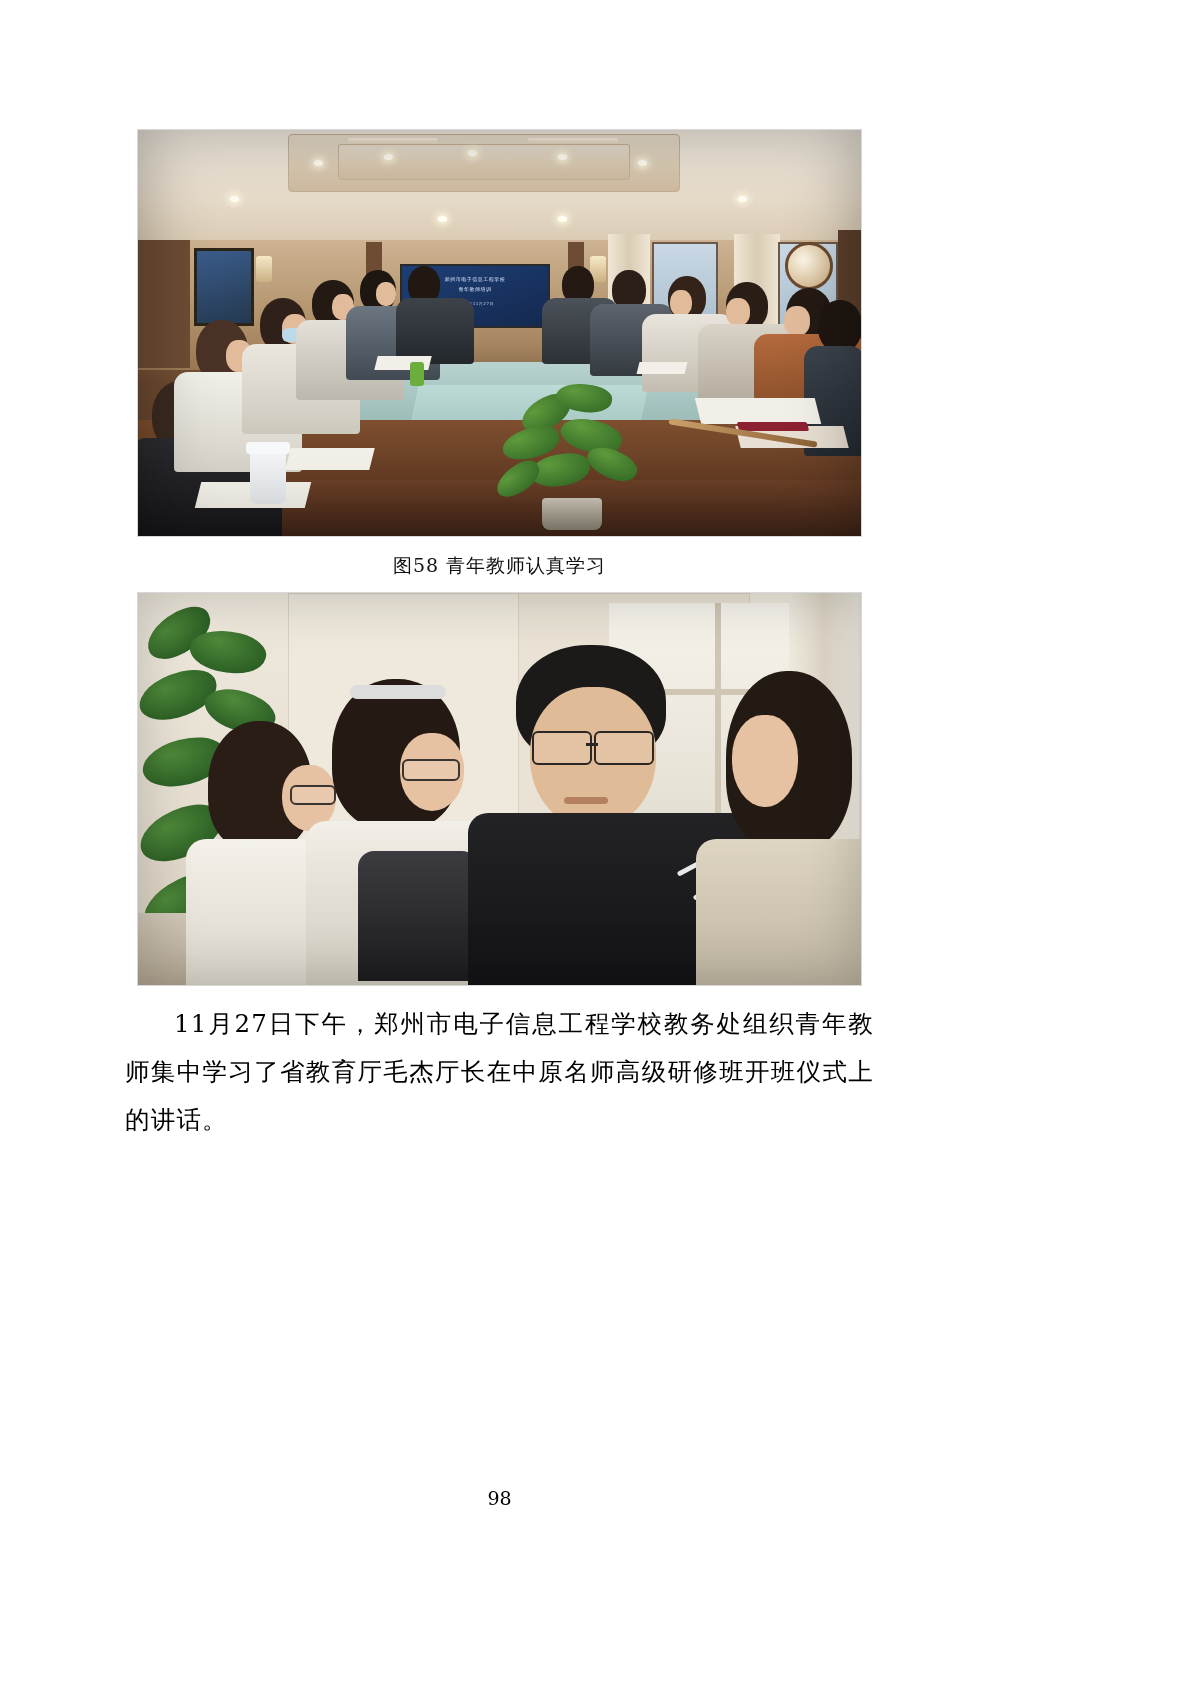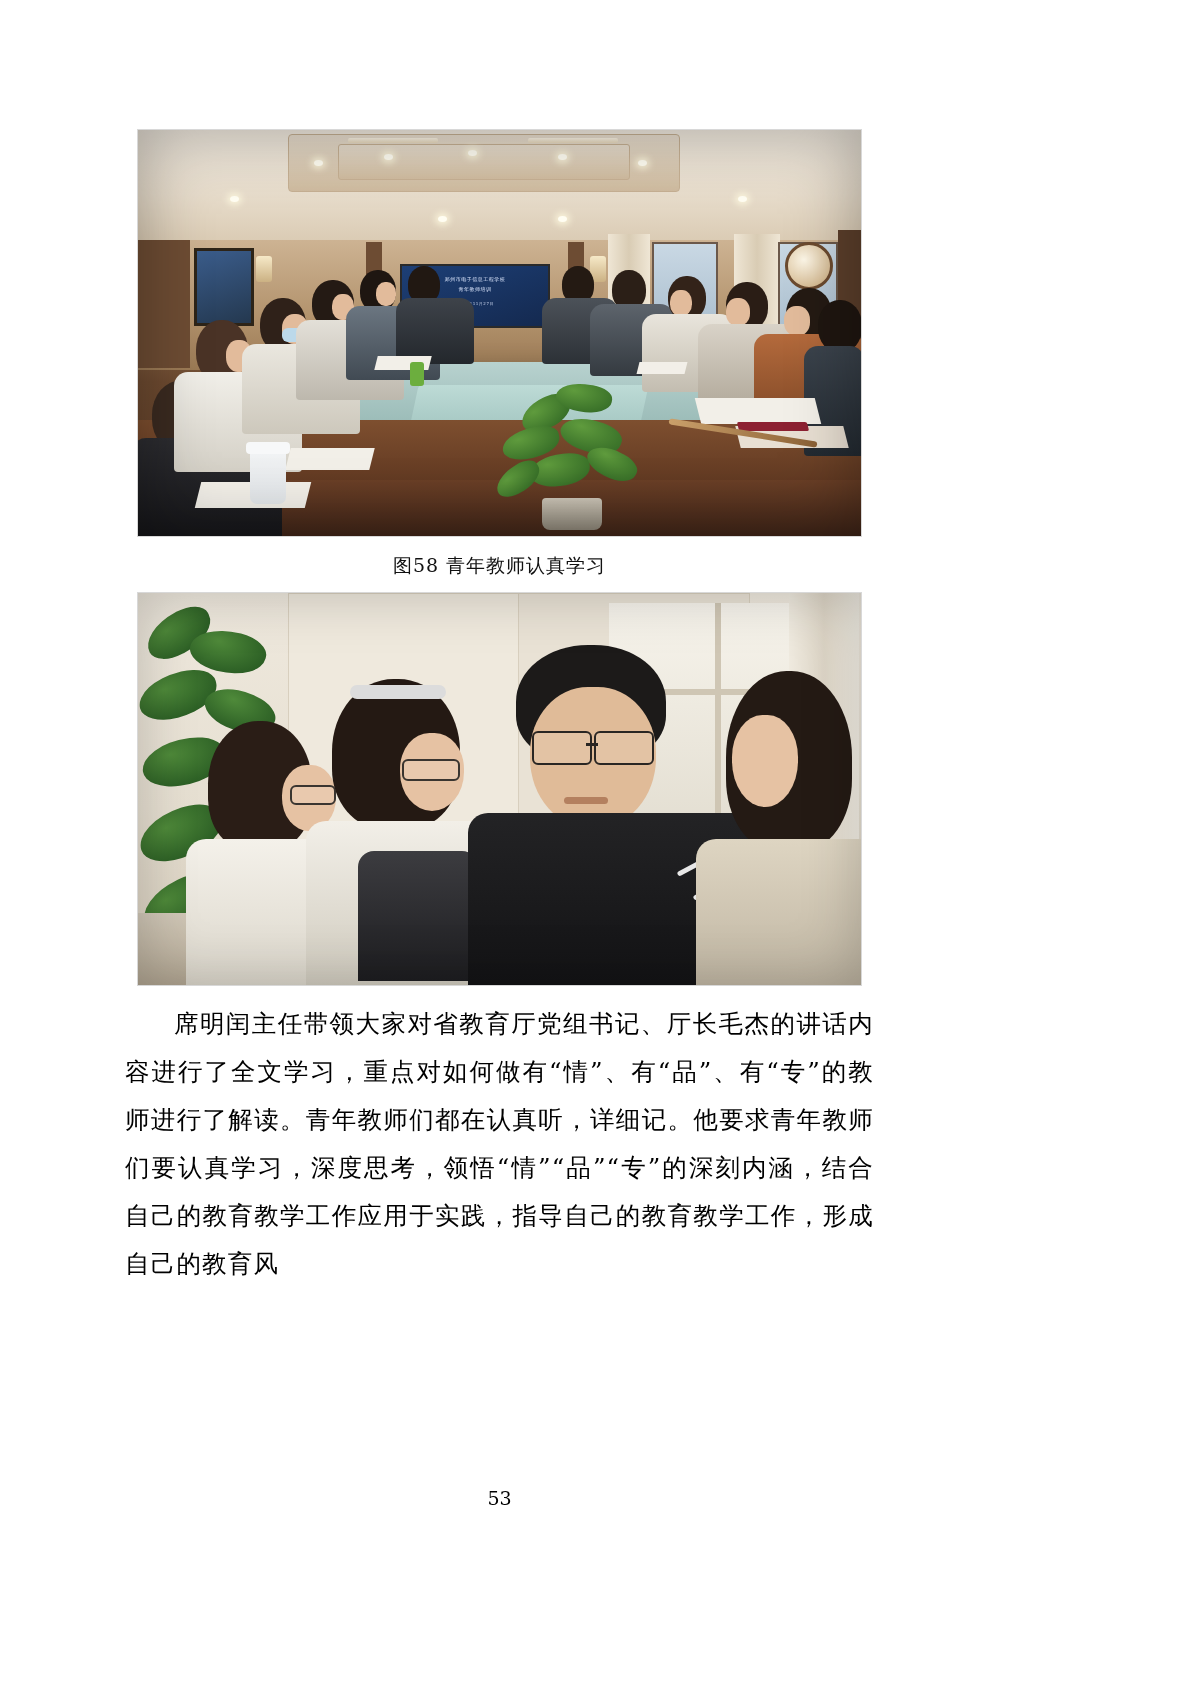--- a/index.html
+++ b/index.html
@@ -488,17 +488,17 @@
         <div class="hair" style="left:22px;top:0;width:126px;height:180px;background:#241a14;"></div>
         <div class="face2" style="left:28px;top:44px;width:66px;height:92px;"></div>
         <div class="coat" style="left:-8px;top:168px;width:196px;height:160px;background:linear-gradient(180deg,#ded5c2,#bdb3a0);"></div>
       </div>
 
       <div class="vign"></div>
     </div>
   </figure>
 
   <div class="bodytext first">
-    <p>席明闰主任带领大家对省教育厅党组书记、厅长毛杰的讲话内容进行了全文学习，重点对如何做有“情”、有“品”、有“专”的教师进行了解读。青年教师们都在认真听，详细记。他要求青年教师们要认真学习，深度思考，领悟“情”“品”“专”的深刻内涵，结合自己的教育教学工作应用于实践，指导自己的教育教学工作，形成自己的教育风</p>
+    <p>11月27日下午，郑州市电子信息工程学校教务处组织青年教师集中学习了省教育厅毛杰厅长在中原名师高级研修班开班仪式上的讲话。</p>
   </div>
 
-  <div class="pagenum">53</div>
+  <div class="pagenum">98</div>
 </div>
 
 </body></html>

